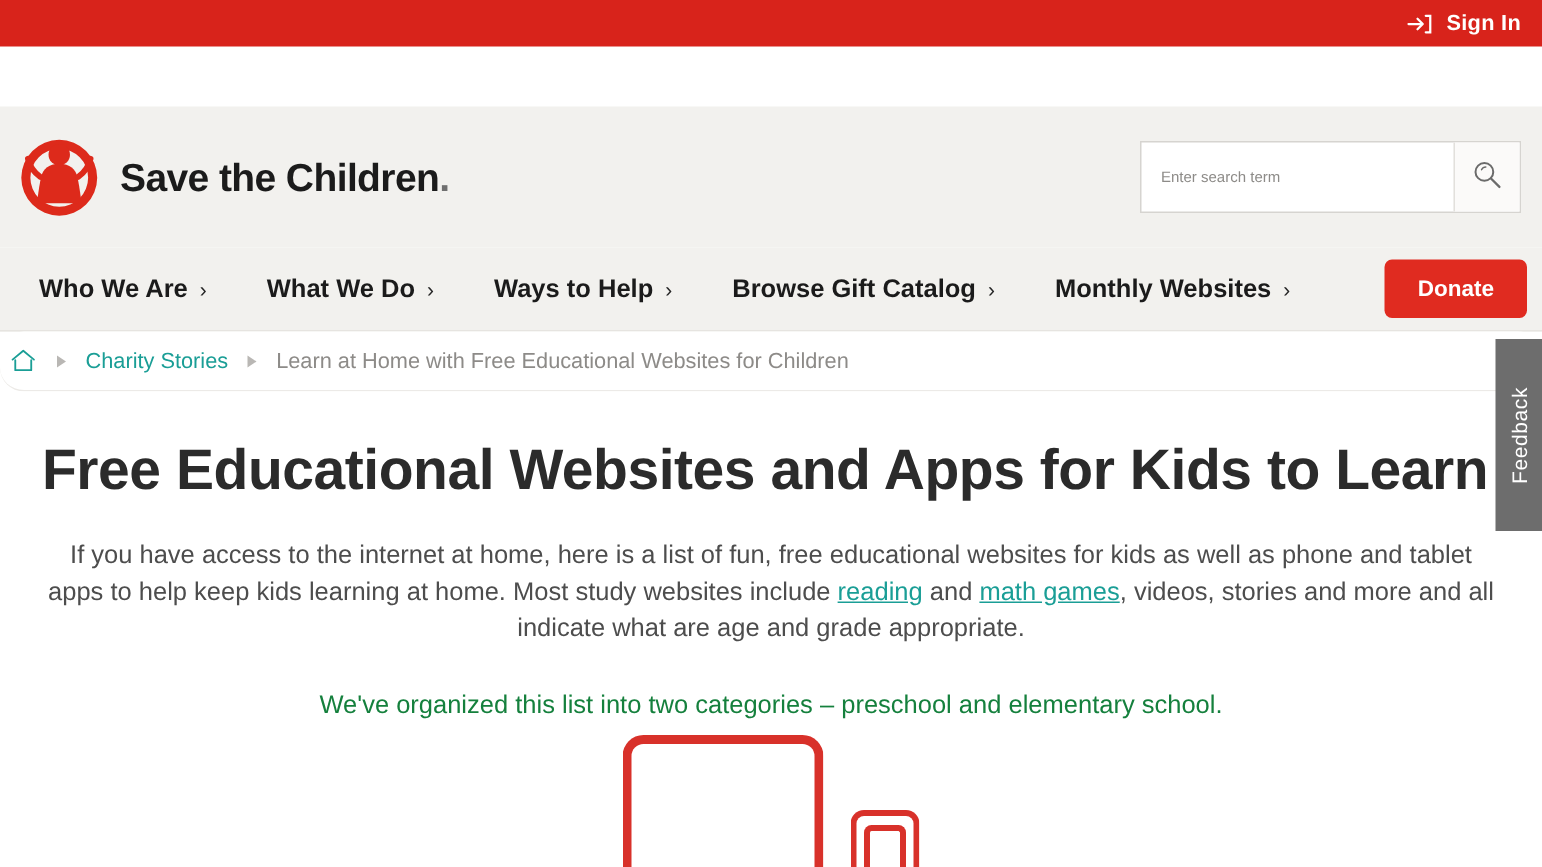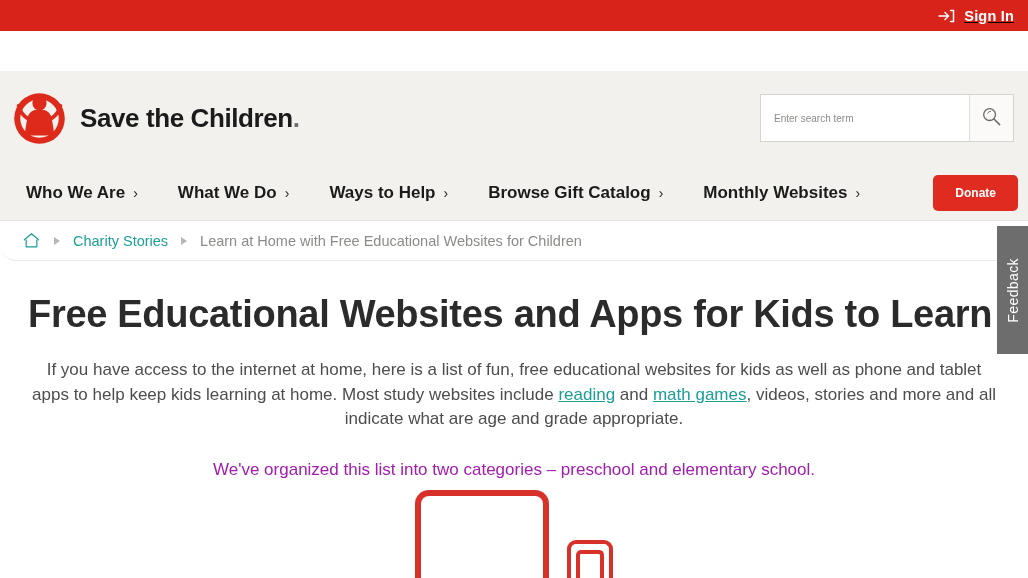--- a/index.html
+++ b/index.html
@@ -12,21 +12,20 @@
   }
   .page { position: relative; width: 1028px; height: 578px; background: #fff; }
 
   
   .topbar {
     height: 31px;
     background: #d8231b;
     display: flex;
     justify-content: flex-end;
     padding-right: 14px;
-    text-decoration: underline;
   }
   .signin {
     display: flex;
     align-items: center;
     gap: 9px;
     color: #ffffff;
     font-size: 14.5px;
     font-weight: bold;
     letter-spacing: .2px;
     cursor: pointer;
@@ -104,37 +103,37 @@
     color: #1b1b1b;
     margin-right: 40px;
     white-space: nowrap;
     cursor: pointer;
   }
   .nav-item .chev { font-size: 14px; color: #262626; font-weight: normal; }
   .donate {
     margin-left: auto;
     background: #e02b20;
     color: #ffffff;
-    font-size: 12px;
+    font-size: 15px;
     font-weight: bold;
     border: 0;
     border-radius: 5px;
     padding: 11px 22px;
     cursor: pointer;
     font-family: "Liberation Sans", sans-serif;
   }
 
   
   .crumbs {
     height: 40px;
     background: #ffffff;
     border-bottom: 1px solid #eceae7;
     display: flex;
     align-items: center;
-    padding-left: 22px;
+    padding-left: 6px;
     gap: 10px;
     font-size: 14.5px;
     border-radius: 16px;
   }
   .crumb-home { display: flex; align-items: center; cursor: pointer; }
   .crumb-sep {
     width: 0; height: 0;
     border-left: 6px solid #b9b7b4;
     border-top: 4.5px solid transparent;
     border-bottom: 4.5px solid transparent;
@@ -159,21 +158,21 @@
     font-size: 17px;
     line-height: 24.5px;
     color: #4d4d4d;
     text-align: center;
     margin-top: 22px;
   }
   .lede a { color: #1a9e96; text-decoration: underline; }
   .sub {
     font-size: 17px;
     line-height: 24px;
-    color: #a21caf;
+    color: #15803d;
     text-align: center;
     margin-top: 26px;
   }
 
   
   .illus {
     position: absolute;
     left: 0;
     right: 0;
     top: 490px;

